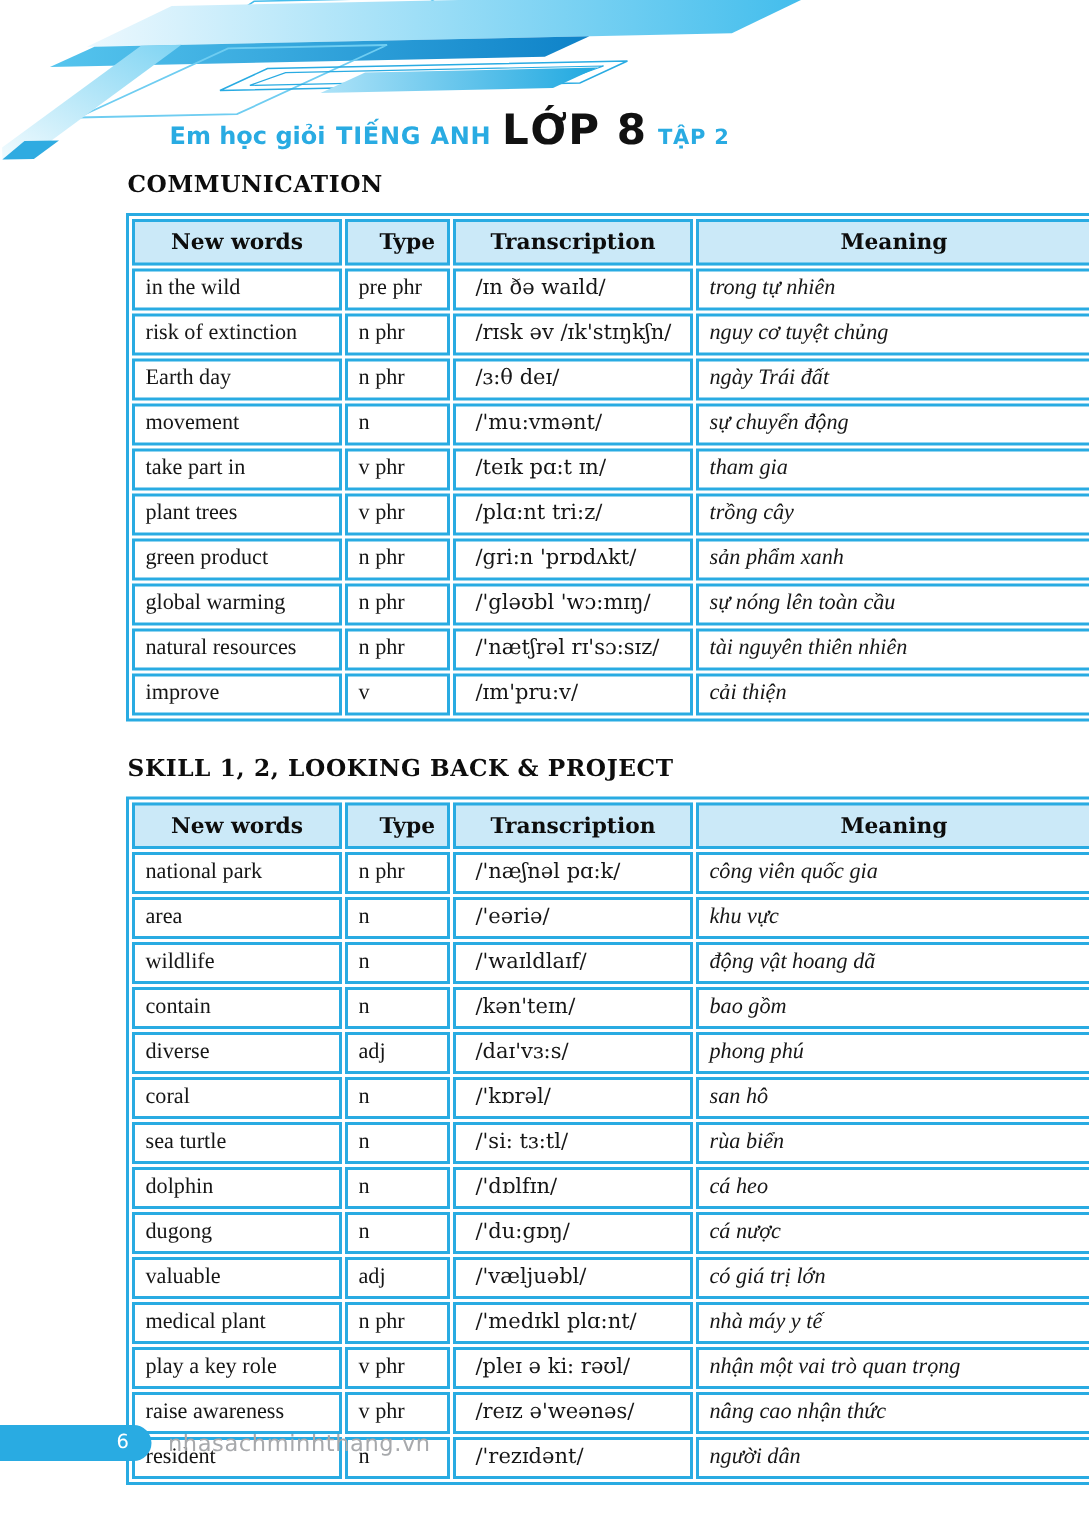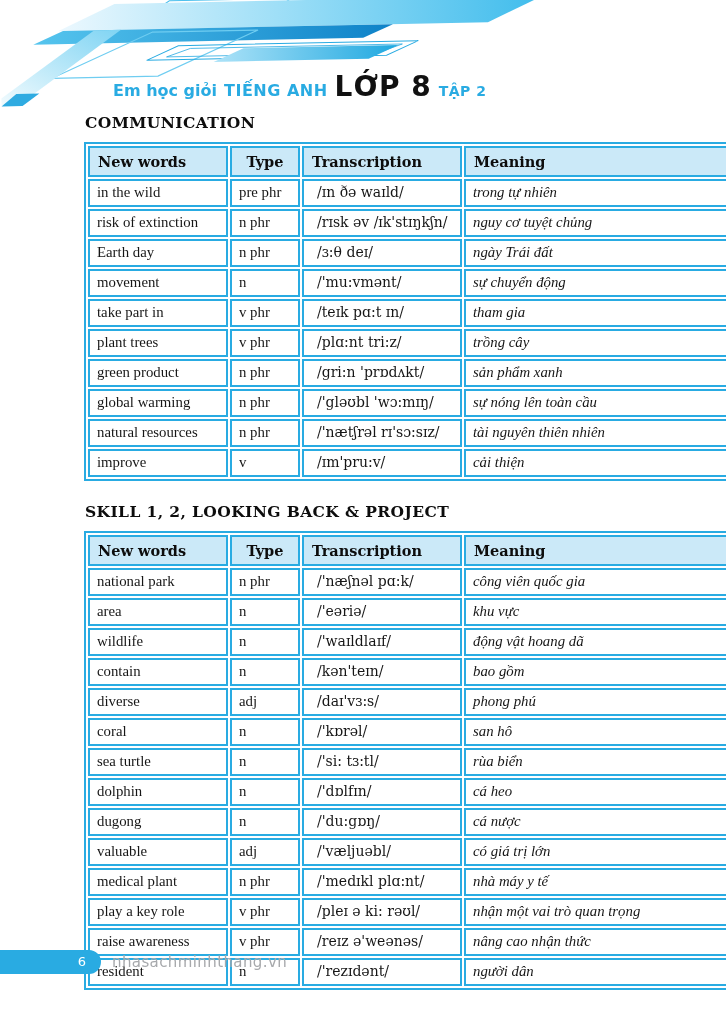--- a/index.html
+++ b/index.html
@@ -30,22 +30,22 @@
   .section-title{font-family:"DejaVu Serif","Liberation Serif",serif;font-weight:bold;
     font-size:15.5px;color:var(--heading-text);letter-spacing:0.4px;margin:0 0 10px 1px;}
   .section-title + .tbl-wrap{margin-bottom:0;}
   .section-block + .section-block{margin-top:21px;}
 
   .tbl-wrap{border:2px solid var(--accent);background:#ffffff;}
   table.vocab{width:100%;border-collapse:separate;border-spacing:2px;}
   table.vocab th, table.vocab td{border:2px solid var(--accent);vertical-align:middle;}
   table.vocab th{background:var(--table-header-bg);
     font-family:"DejaVu Serif","Liberation Serif",serif;font-weight:bold;font-size:14.5px;
-    color:#0d0d0d;text-align:left;padding:5px 8px;line-height:17px;}
-  table.vocab th.c1{text-align:center;}
+    color:#0d0d0d;text-align:center;padding:5px 8px;line-height:17px;}
+  table.vocab th.c1{text-align:right;}
   table.vocab td{font-size:14.8px;color:#161616;padding:2px 7px 3px;line-height:19px;}
   table.vocab td.c0{font-family:Liberation Serif, serif;margin-left:48px;}
   table.vocab td.c1{text-align:left;font-family:"Liberation Serif","DejaVu Serif",serif;}
   table.vocab td.c2{font-family:"DejaVu Serif","Liberation Serif",serif;font-size:14px;padding-left:13px;}
   table.vocab td.c3{font-style:italic;font-family:"Liberation Serif","DejaVu Serif",serif;}
   col.c0{width:140px;} col.c1{width:70px;} col.c2{width:160px;} col.c3{width:auto;}
 
   
   .footer{position:absolute;left:0;top:949px;width:726px;height:26px;}
   .page-pill{position:absolute;left:0;top:1px;width:101px;height:24px;background:var(--accent);

